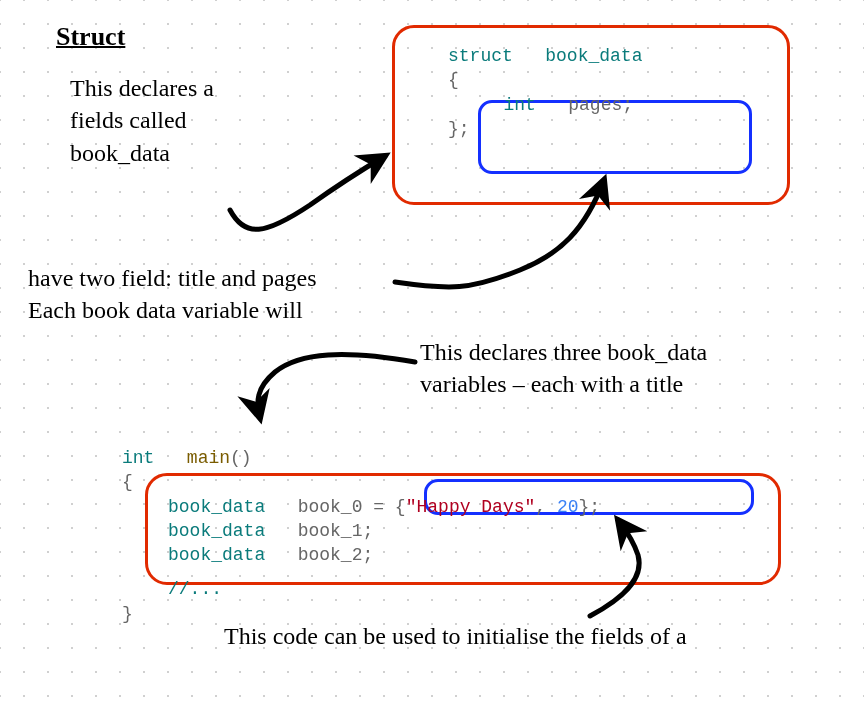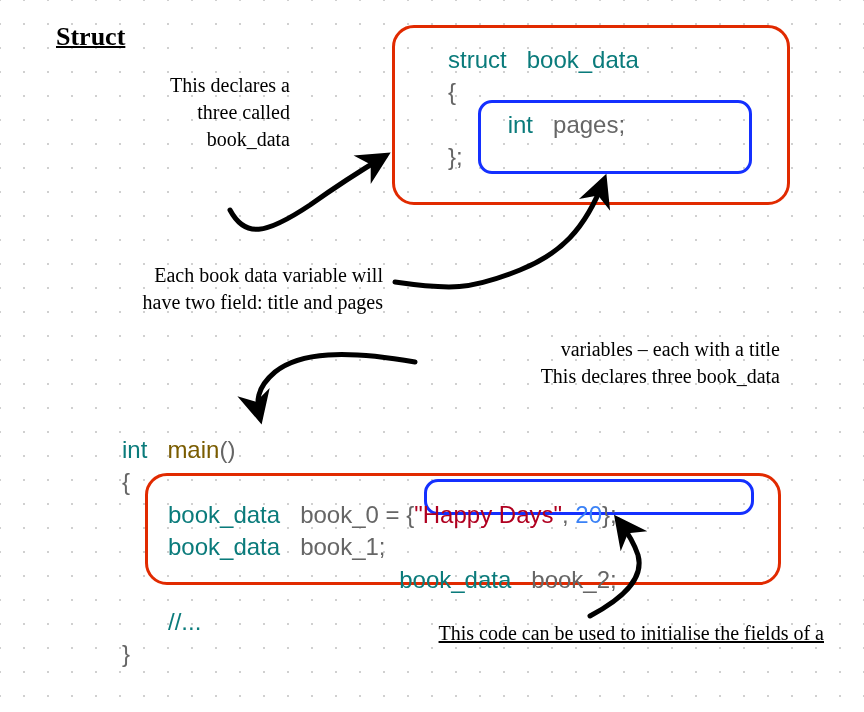--- a/index.html
+++ b/index.html
@@ -5,32 +5,32 @@
   * { box-sizing: border-box; margin: 0; padding: 0; }
   html, body { width: 864px; height: 712px; overflow: hidden; }
   body {
     font-family: "Comic Sans MS", "Segoe Script", cursive;
     background: #ffffff;
     background-image: radial-gradient(circle, #d0d0d0 1.2px, transparent 1.2px);
     background-size: 24px 24px;
     background-position: 12px 12px;
     position: relative;
   }
-  .code { font-family: Liberation Sans, sans-serif; font-size: 24px; line-height: 1.35; color:#555; }
+  .code { font-family: Liberation Mono, monospace; font-size: 18px; line-height: 1.35; color:#555; }
   .kw-struct, .kw-int, .kw-string { color:#0a7b7b; }
   .kw-type { color:#0a7b7b; }
   .ident { color:#666; }
   .fn { color:#7a5c00; }
   .str { color:#b00020; }
   .num { color:#3b82f6; }
   .comment { color:#0a7b7b; }
   .redbox { position:absolute; border:3.5px solid #e12a00; border-radius:22px; }
   .bluebox { position:absolute; border:3.5px solid #1430ff; border-radius:14px; }
   .title { position:absolute; font-weight:700; font-size:26px; text-decoration: underline; text-decoration-thickness:2px; }
-  .anno { position:absolute; font-size:20px; line-height:1.35; text-align:right; }
+  .anno { position:absolute; font-size:24px; line-height:1.35; text-align:left; }
   .svglayer { position:absolute; left:0; top:0; width:864px; height:712px; pointer-events:none; }
 </style>
 </head>
 <body>
 
 <div class="title" style="left:56px; top:22px;">Struct</div>
 
 <div class="redbox" style="left:392px; top:25px; width:398px; height:180px;"></div>
 
 <div class="bluebox" style="left:478px; top:100px; width:274px; height:74px;"></div>
@@ -45,66 +45,66 @@
   <div style="padding-left:46px;text-align:center;">
     <span class="kw-int">int</span>
     <span>&nbsp;</span>
     <span class="ident">pages;</span>
   </div>
   <div class="ident">};</div>
 </div>
 
 <div class="anno" style="left:70px; top:72px; width:220px;">
   <div>This declares a</div>
-  <div>three called</div>
+  <div>fields called</div>
   <div>book_data</div>
 </div>
 
 <div class="anno" style="left:28px; top:262px; width:355px;">
+  <div>have two field: title and pages</div>
   <div>Each book data variable will</div>
-  <div>have two field: title and pages</div>
 </div>
 
 <div class="anno" style="left:420px; top:336px; width:360px;">
+  <div>This declares three book_data</div>
   <div>variables – each with a title</div>
-  <div>This declares three book_data</div>
 </div>
 
 <div class="redbox" style="left:145px; top:473px; width:636px; height:112px;"></div>
 
 <div class="bluebox" style="left:424px; top:479px; width:330px; height:36px;"></div>
 
-<div class="code" style="position:absolute; left:122px; top:434px;">
+<div class="code" style="position:absolute; left:122px; top:446px;">
   <div>
     <span class="kw-int">int</span>
     <span>&nbsp;</span>
     <span class="fn">main</span><span class="ident">()</span>
   </div>
   <div class="ident">{</div>
   <div style="padding-left:46px;">
     <span class="kw-type">book_data</span>
     <span>&nbsp;</span>
     <span class="ident">book_0 = {</span><span class="str">"Happy Days"</span><span class="ident">, </span><span class="num">20</span><span class="ident">};</span>
   </div>
   <div style="padding-left:46px;">
     <span class="kw-type">book_data</span>
     <span>&nbsp;</span>
     <span class="ident">book_1;</span>
   </div>
-  <div style="padding-left:46px;text-align:right;">
+  <div style="padding-left:46px;">
     <span class="kw-type">book_data</span>
     <span>&nbsp;</span>
     <span class="ident">book_2;</span>
   </div>
   <div style="height:10px;"></div>
   <div class="comment" style="padding-left:46px;">//...</div>
   <div class="ident">}</div>
 </div>
 
-<div class="anno" style="left:224px; top:620px; width:600px;text-decoration:underline;">
+<div class="anno" style="left:224px; top:620px; width:600px;">
   <div>This code can be used to initialise the fields of a</div>
 </div>
 
 <svg class="svglayer">
   <defs>
     <marker id="ah" viewBox="0 0 12 12" refX="9" refY="6" markerWidth="8" markerHeight="8" orient="auto-start-reverse">
       <path d="M1,1 L11,6 L1,11 L4,6 Z" fill="#000"></path>
     </marker>
   </defs>
 

